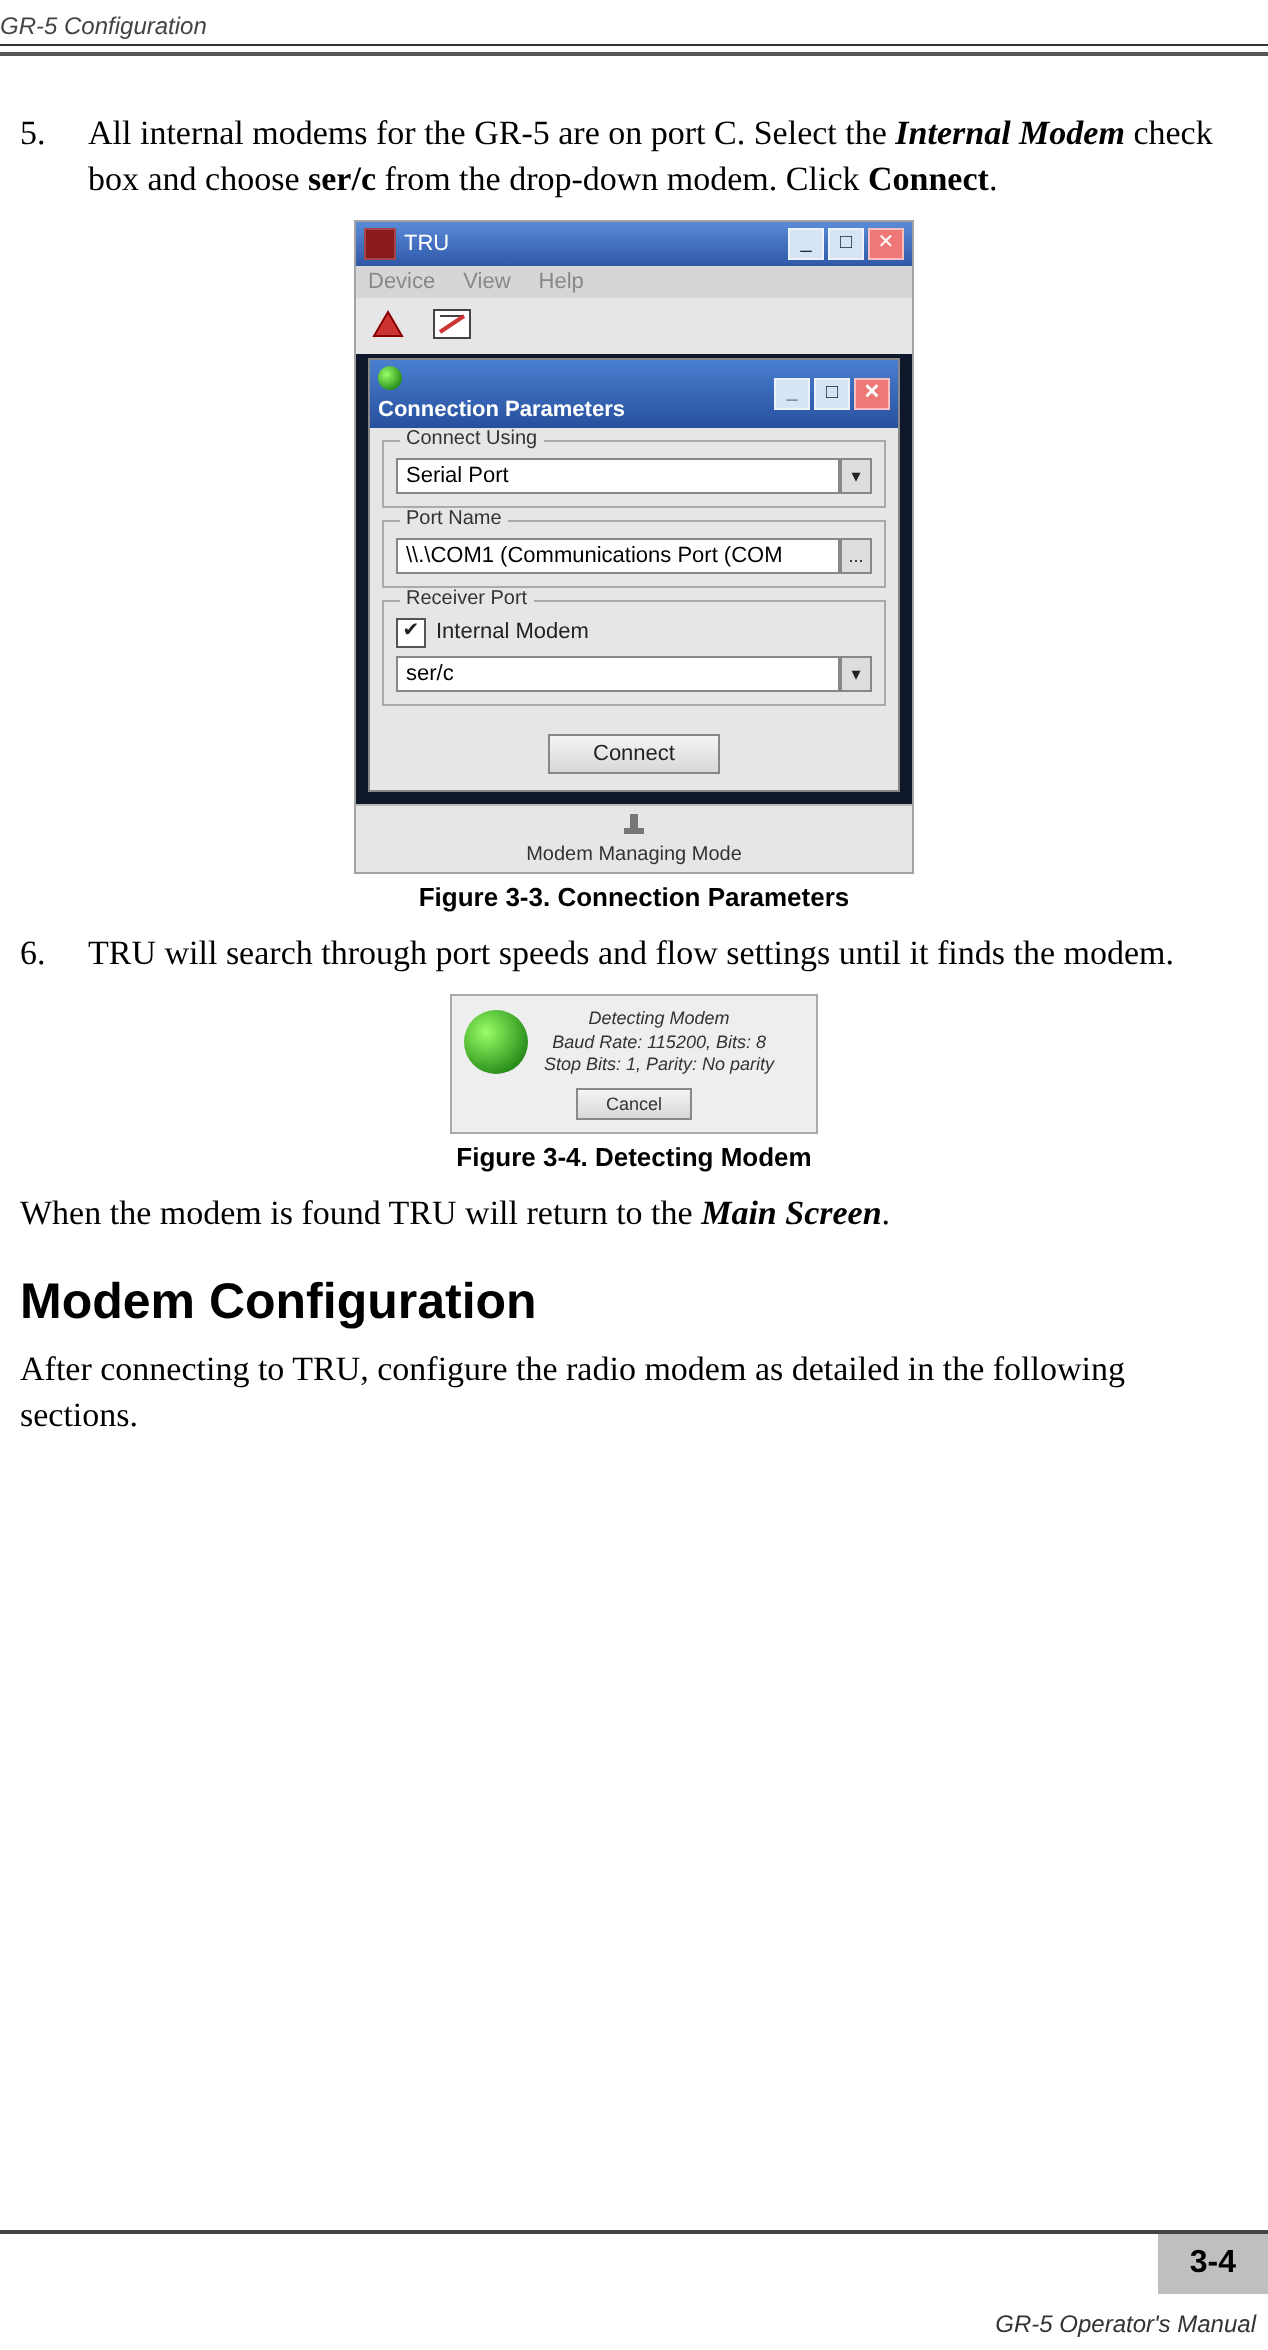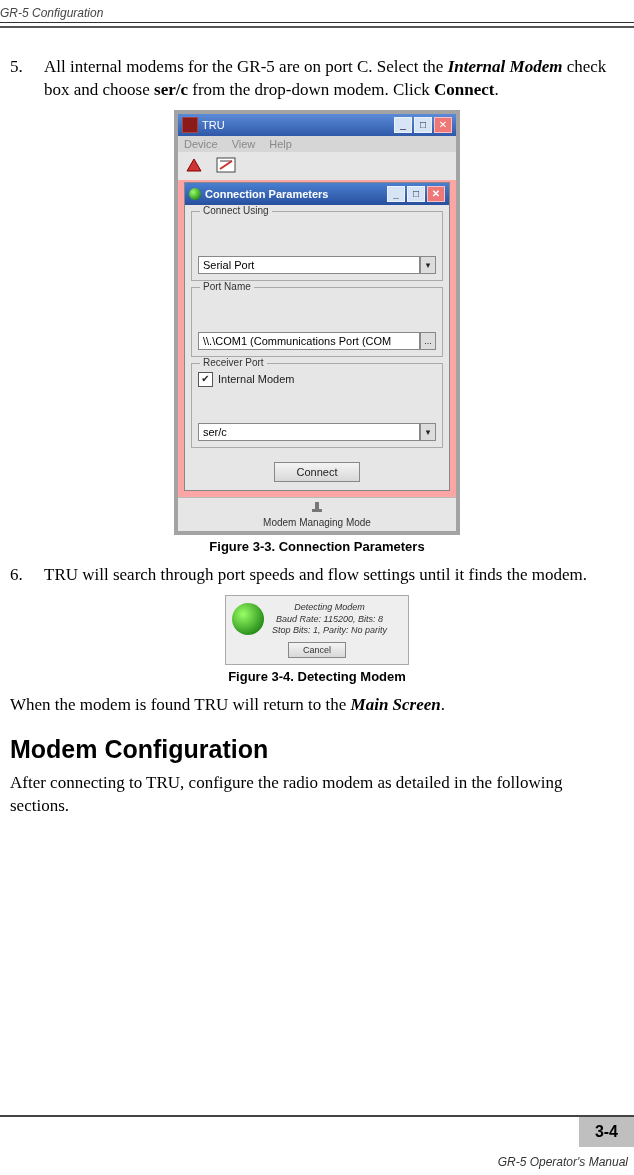--- a/index.html
+++ b/index.html
@@ -63,22 +63,22 @@
   }
   .para {
     line-height: 1.35;
     margin: 6px 0;
   }
 
   
   .tru-window {
     display: inline-block;
     width: 278px;
-    background: #fca5a5;
-    border: 4px solid #a3a3a3;
+    background: #0f172a;
+    border: 1px solid #a3a3a3;
     text-align: left;
     font-family: Tahoma, Arial, sans-serif;
     font-size: 11px;
     color: #222;
   }
   .titlebar {
     background: linear-gradient(#5b8bd8, #2f58a8);
     color: #fff;
     padding: 3px 4px;
     display: flex;
@@ -126,21 +126,21 @@
   .inner-title {
     background: linear-gradient(#4a7fd0, #27509e);
     color:#fff;
     padding:3px 4px;
     display:flex;
     align-items:center;
     justify-content:space-between;
     font-size:11px;
     font-weight:bold;
   }
-  .inner-title .left { display:flex; gap:4px; }
+  .inner-title .left { display:flex; gap:4px;flex-direction:column; }
   .greendot {
     width:12px;height:12px;border-radius:50%;background:radial-gradient(circle at 35% 35%, #9f6, #060);
     display:inline-block;
   }
   .groupbox {
     border:1px solid #aaa;
     margin:6px;
     padding:8px 6px 6px 6px;
     position:relative;
     background:#e6e6e6;
@@ -150,21 +150,20 @@
     top:-7px;
     left:8px;
     background:#e6e6e6;
     padding:0 3px;
     font-size:10px;
     color:#333;
   }
   .dropdown {
     display:flex;
     width:100%;
-    margin-top:36px;
   }
   .dropdown input {
     flex:1;
     border:1px solid #888;
     background:#fff;
     font-family: Tahoma, Arial, sans-serif;
     font-size:11px;
     padding:2px 4px;
     height:18px;
     box-sizing:border-box;

